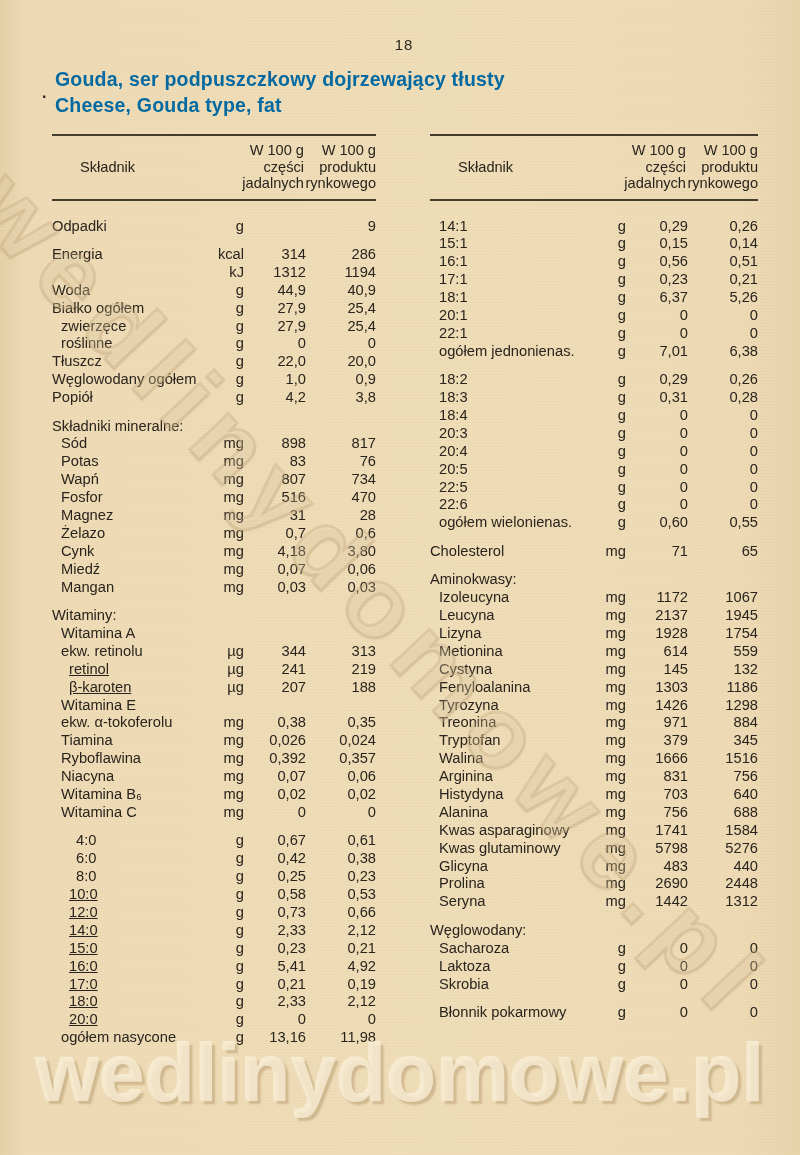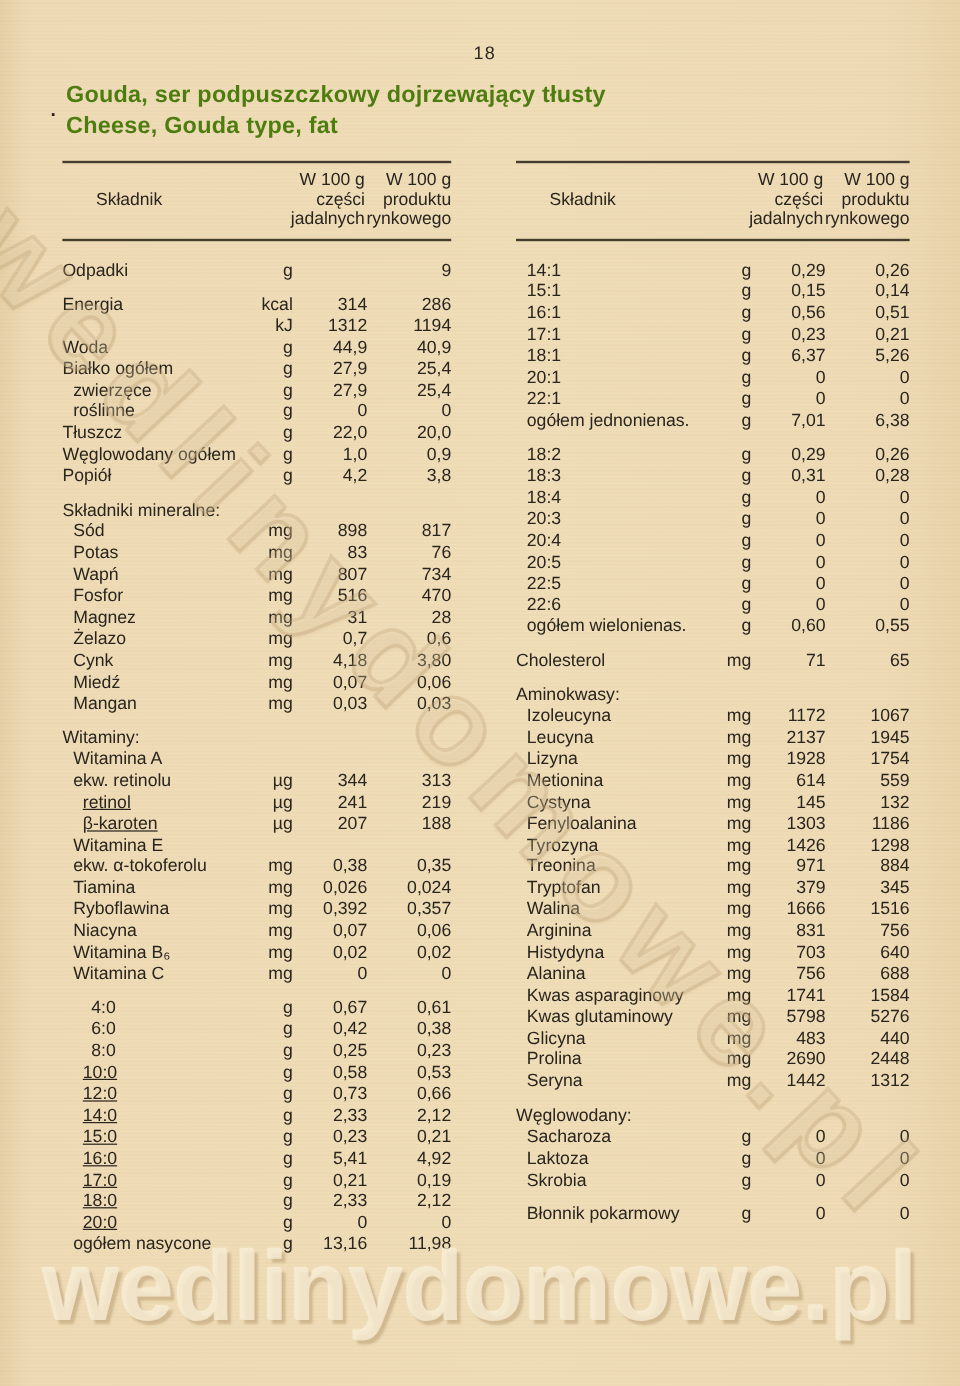--- a/index.html
+++ b/index.html
@@ -7,21 +7,21 @@
     width:800px;height:1155px;position:relative;overflow:hidden;
     background:linear-gradient(90deg,#e5d0a7 0px,#eedbb5 26px,#efddb8 55%,#eedbb5 92%,#e8d3ab 100%);
     font-family:"Liberation Sans","DejaVu Sans",sans-serif;
     color:#29241d;
   }
   body::before{
     content:"";position:absolute;inset:0;pointer-events:none;
     background:repeating-linear-gradient(0deg,rgba(120,90,40,0.025) 0 1px,transparent 1px 3px);
   }
   .page-number{position:absolute;top:36px;left:0;width:808px;text-align:center;font-size:15px;letter-spacing:1px;color:#2c2720;}
-  .title{position:absolute;left:55px;top:66px;font-size:19.5px;font-weight:bold;line-height:26px;letter-spacing:0.2px;color:#4d7c0f;}
+  .title{position:absolute;left:55px;top:66px;font-size:19.5px;font-weight:bold;line-height:26px;letter-spacing:0.2px;color:#0369a1;}
   .title-dot{position:absolute;left:42px;top:84px;font-size:16px;font-weight:bold;}
   .table{position:absolute;top:134px;}
   .table.left{left:52px;width:324px;}
   .table.right{left:430px;width:328px;}
   .hdr{
     display:grid;grid-template-columns:1fr 108px 72px;align-items:end;
     border-top:2px solid #443c2e;border-bottom:2px solid #443c2e;
     padding:6px 0 7px 0;font-size:14.6px;line-height:16.5px;
   }
   .hdr .skl{align-self:end;padding-bottom:16px;white-space:nowrap;margin-left:28px;}

